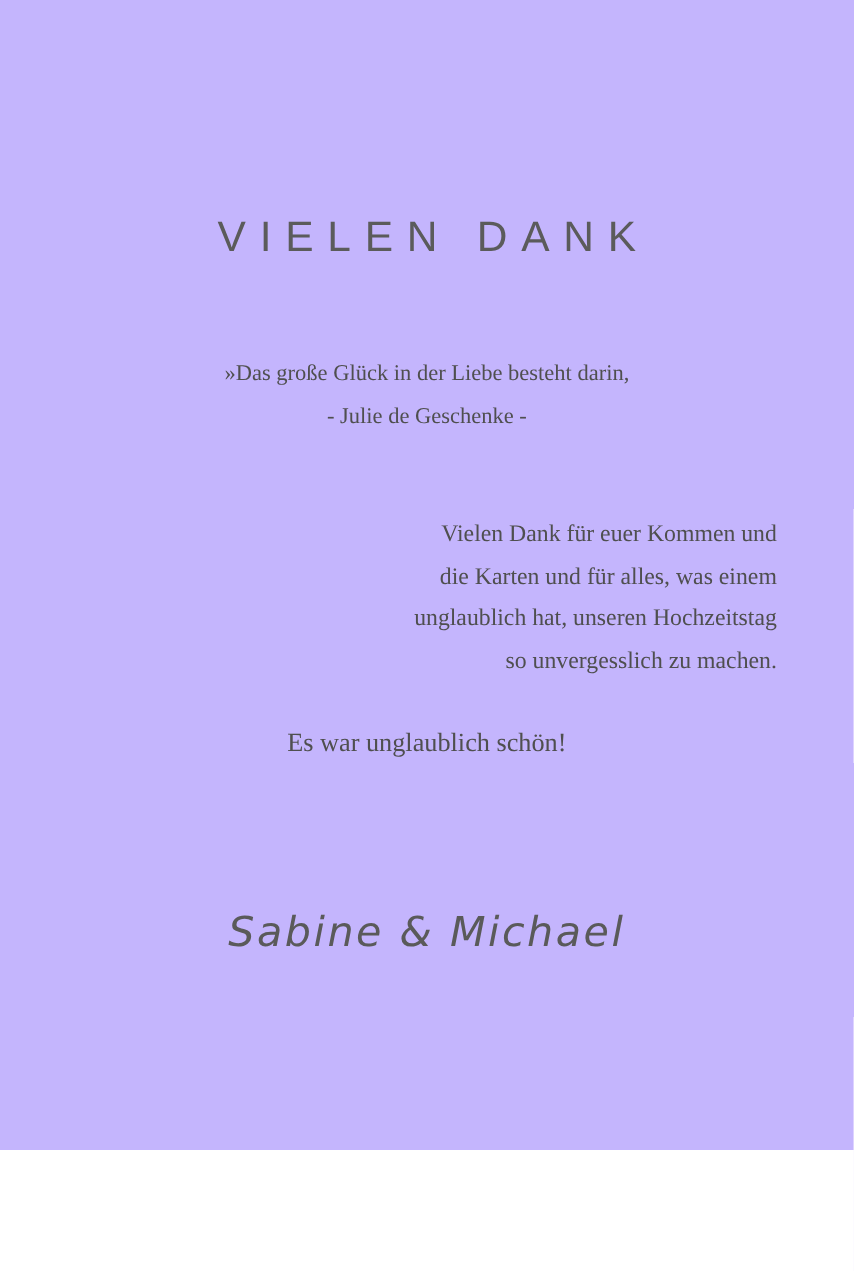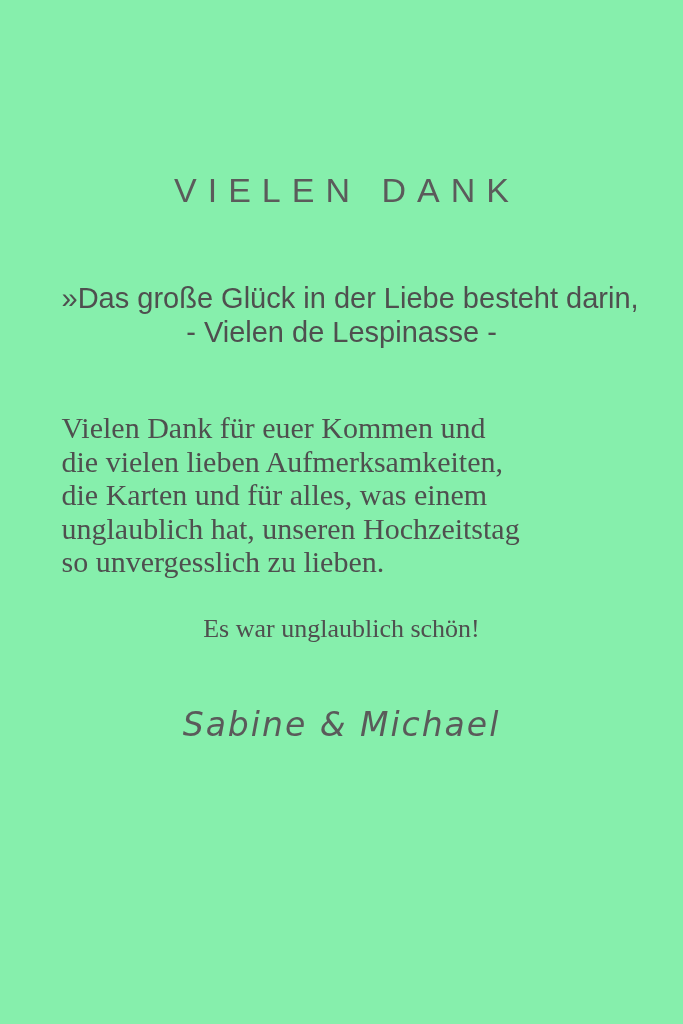--- a/index.html
+++ b/index.html
@@ -10,104 +10,103 @@
   body {
     width: 683px;
     height: 1024px;
     font-family: "Liberation Serif", serif;
     color: #4a4a4a;
     overflow: hidden;
   }
   .card {
     position: relative;
     width: 683px;
-    height: 1024px;
-    background: #86efac;
+    height: 920px;
+    background: #c4b5fd;
     display: flex;
     flex-direction: column;
     align-items: center;
   }
   .title {
     margin-top: 172px;
     font-family: "Liberation Sans", sans-serif;
     font-size: 34px;
     font-weight: 400;
     letter-spacing: 11px;
     color: #5b5b5b;
     text-align: center;
     text-indent: 11px;
     line-height: 1.1;
   }
   .quote {
     margin-top: 72px;
-    font-family: Liberation Sans, sans-serif;
-    font-size: 29px;
+    font-family: Liberation Serif, serif;
+    font-size: 18px;
     line-height: 34px;
     color: #4f4f4f;
     text-align: center;
     width: 560px;
   }
   .quote .line {
     display: block;
     white-space: nowrap;
   }
   .attribution {
     display: block;
     white-space: nowrap;
   }
   .thanks {
     margin-top: 62px;
     font-family: "Liberation Serif", serif;
-    font-size: 30px;
+    font-size: 19px;
     line-height: 33.5px;
     color: #4f4f4f;
-    text-align: left;
+    text-align: right;
     width: 560px;
   }
   .thanks .line {
     display: block;
     white-space: nowrap;
   }
   .closing {
     margin-top: 33px;
     font-family: "Liberation Serif", serif;
-    font-size: 26px;
+    font-size: 21px;
     line-height: 33.5px;
     color: #4f4f4f;
     text-align: center;
     white-space: nowrap;
   }
   .signature {
-    margin-top: 60px;
+    margin-top: 114px;
     font-family: "DejaVu Sans", sans-serif;
     font-size: 33px;
     font-style: italic;
     letter-spacing: 2px;
     color: #5a5a5a;
     text-align: center;
     white-space: nowrap;
   }
 </style>
 </head>
 <body>
 
 <div class="card">
 
   <div class="title">VIELEN DANK</div>
 
   <div class="quote">
     <span class="line">»Das große Glück in der Liebe besteht darin,</span>
-    <span class="attribution">- Vielen de Lespinasse -</span>
+    <span class="attribution">- Julie de Geschenke -</span>
   </div>
 
   <div class="thanks">
     <span class="line">Vielen Dank für euer Kommen und</span>
-    <span class="line">die vielen lieben Aufmerksamkeiten,</span>
     <span class="line">die Karten und für alles, was einem</span>
     <span class="line">unglaublich hat, unseren Hochzeitstag</span>
-    <span class="line">so unvergesslich zu lieben.</span>
+    <span class="line">so unvergesslich zu machen.</span>
   </div>
 
   <div class="closing">Es war unglaublich schön!</div>
 
   <div class="signature">Sabine  &amp;  Michael</div>
 
 </div>
 
 </body></html>

